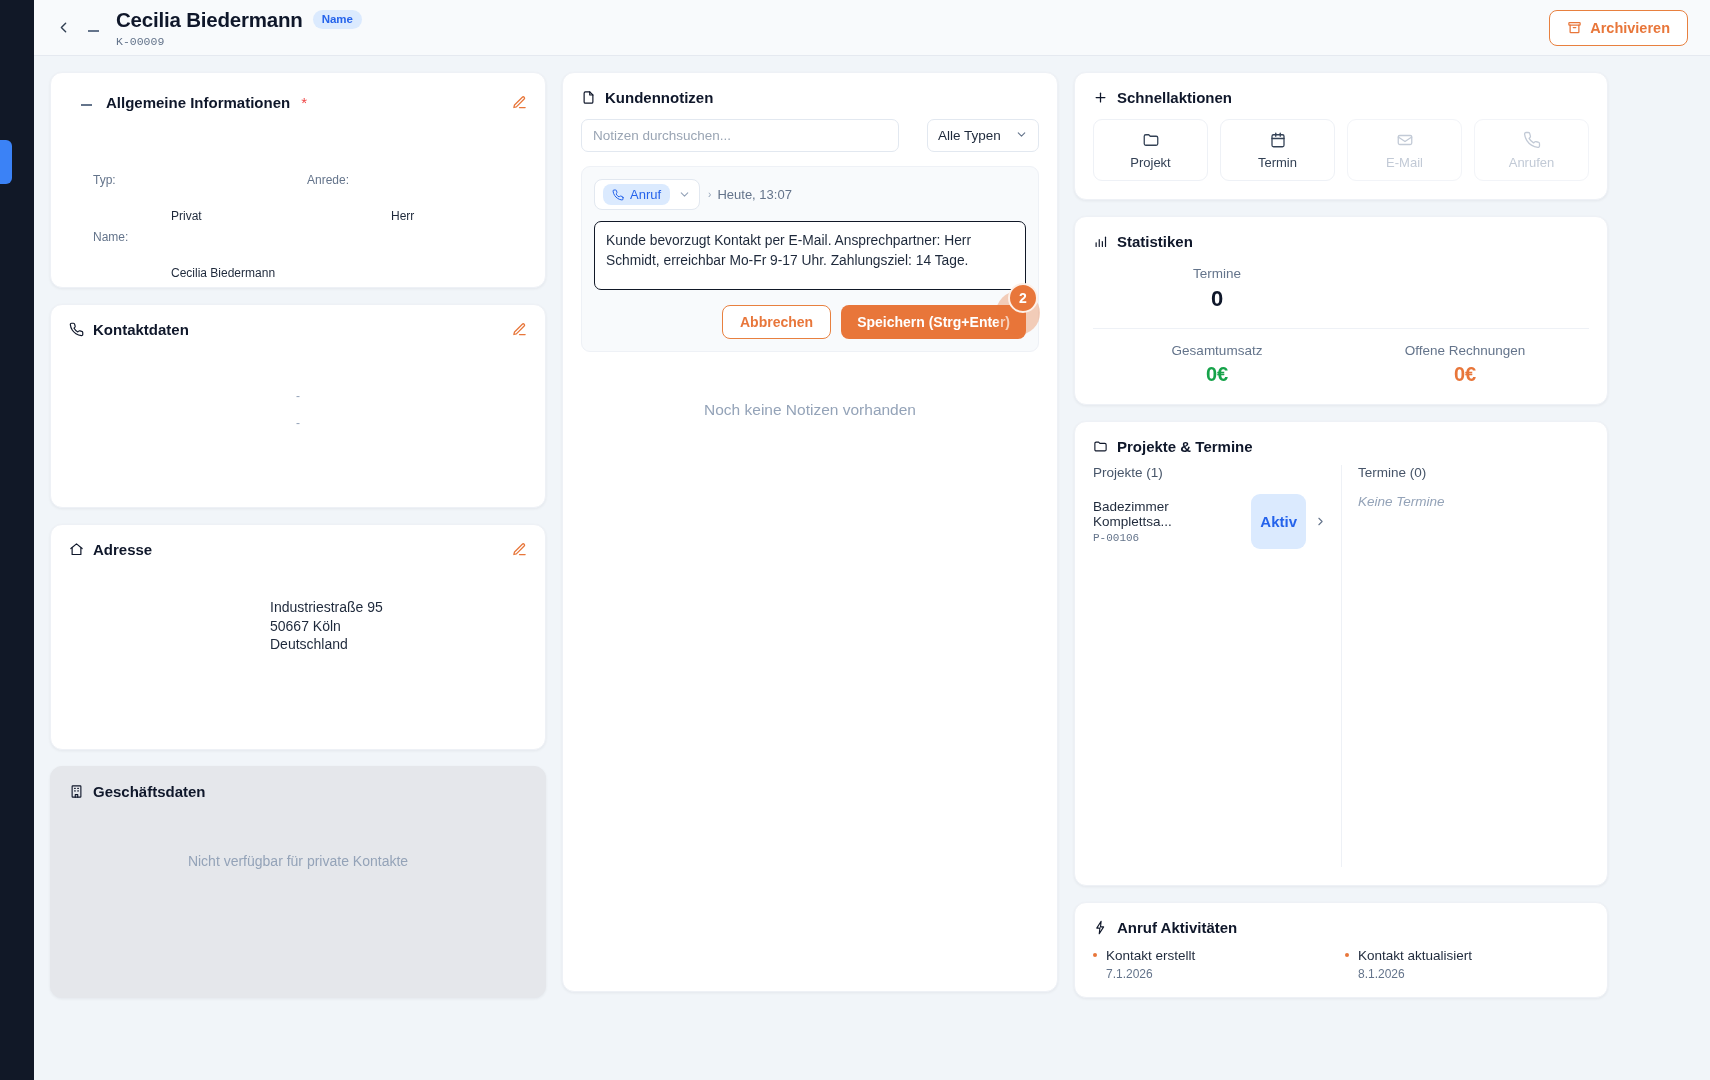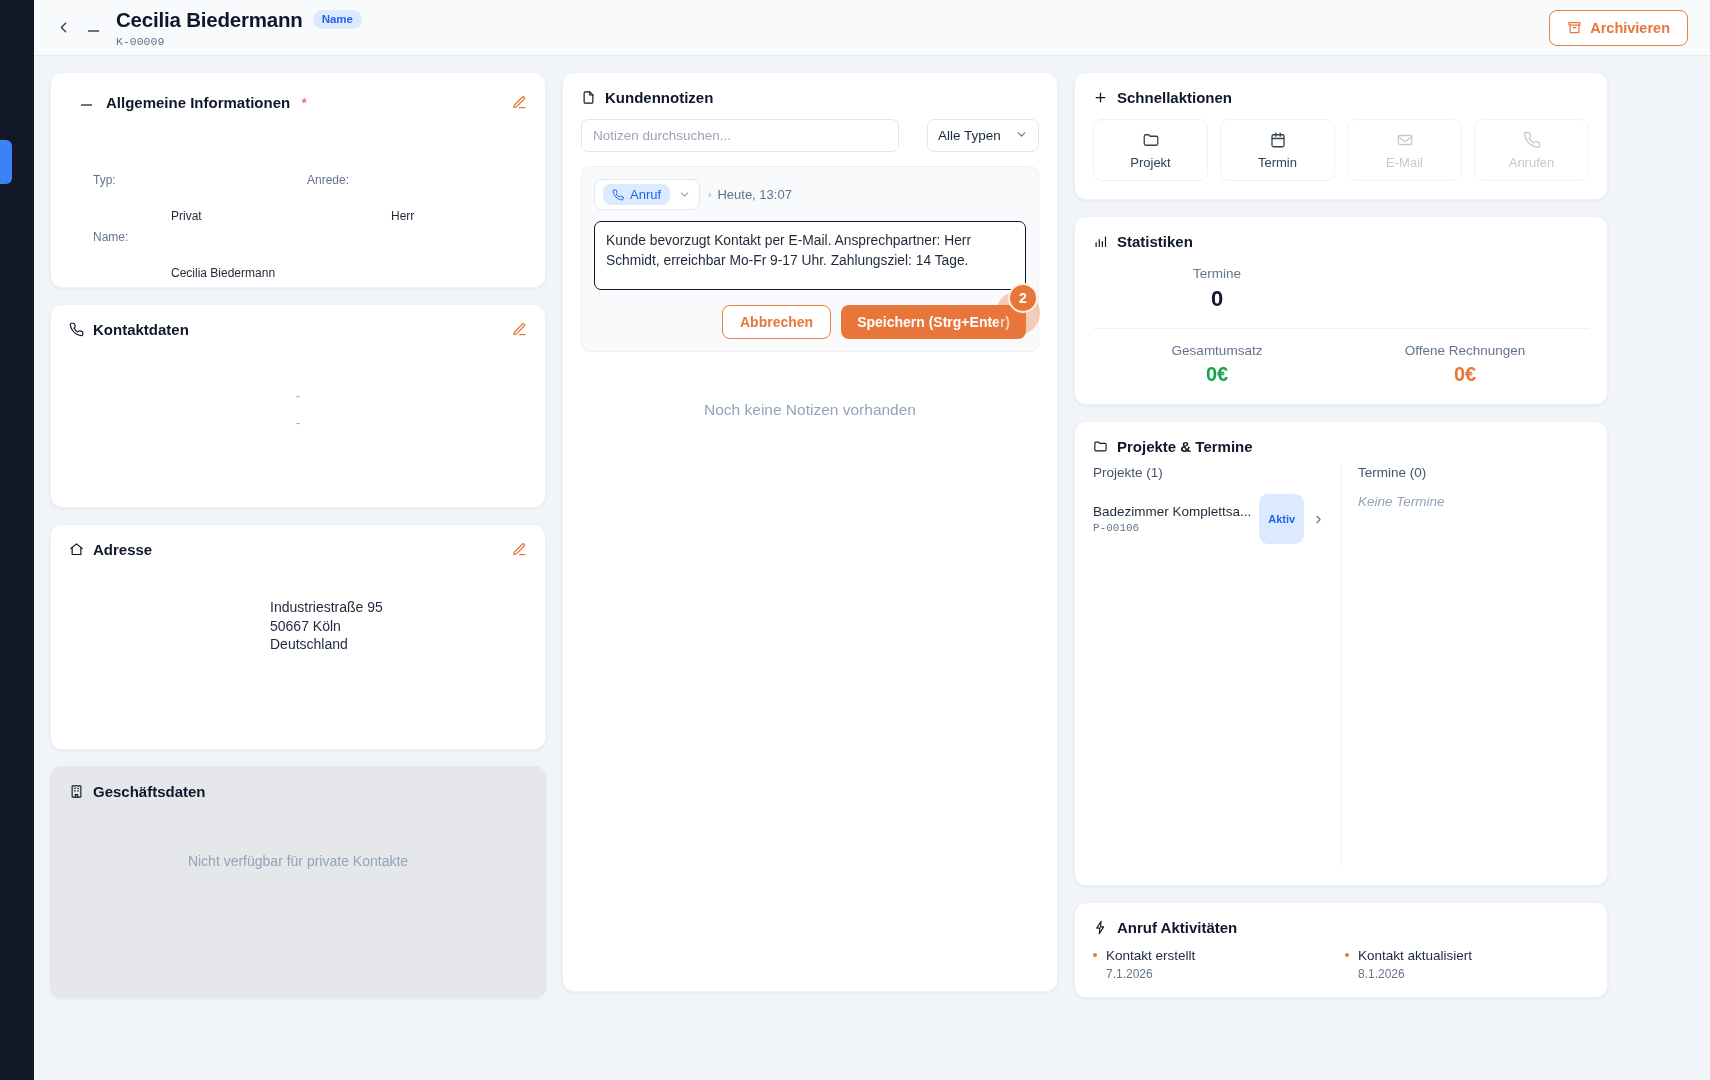--- a/index.html
+++ b/index.html
@@ -190,21 +190,21 @@
   .stat-orange { color: #e8763a; font-size: 20px; }
 
   .pt-body { display: grid; grid-template-columns: 1fr 1fr; padding: 10px 18px 18px 18px; min-height: 430px; }
   .pt-col { padding-right: 14px; }
   .pt-col.right { border-left: 1px solid #eef1f6; padding-left: 16px; padding-right: 0; }
   .pt-sub { font-size: 13.5px; color: #475569; margin-bottom: 14px; }
   .proj-row { display: flex; align-items: center; gap: 8px; cursor: pointer; }
   .proj-name { font-size: 13.5px; color: #1e293b; }
   .proj-code { font-family: "Liberation Mono", monospace; font-size: 11px; color: #64748b; margin-top: 3px; }
   .chip-aktiv {
-    background: #dbeafe; color: #2563eb; font-size: 11px; font-weight: 600;
+    background: #dbeafe; color: #2563eb; font-size: 15px; font-weight: 600;
     padding: 19px 9px; border-radius: 9px;
   }
   .proj-chev { color: #64748b; display: flex; }
   .no-items { font-size: 13.5px; color: #94a3b8; font-style: italic; }
 
   .act-body { display: grid; grid-template-columns: 1fr 1fr; padding: 10px 18px 16px 18px; gap: 8px; }
   .act-item { display: flex; gap: 9px; }
   .act-dot { width: 4px; height: 4px; border-radius: 50%; background: #e8763a; margin-top: 7px; flex: 0 0 4px; }
   .act-label { font-size: 13.5px; color: #1e293b; }
   .act-date { font-size: 12px; color: #64748b; margin-top: 3px; }

